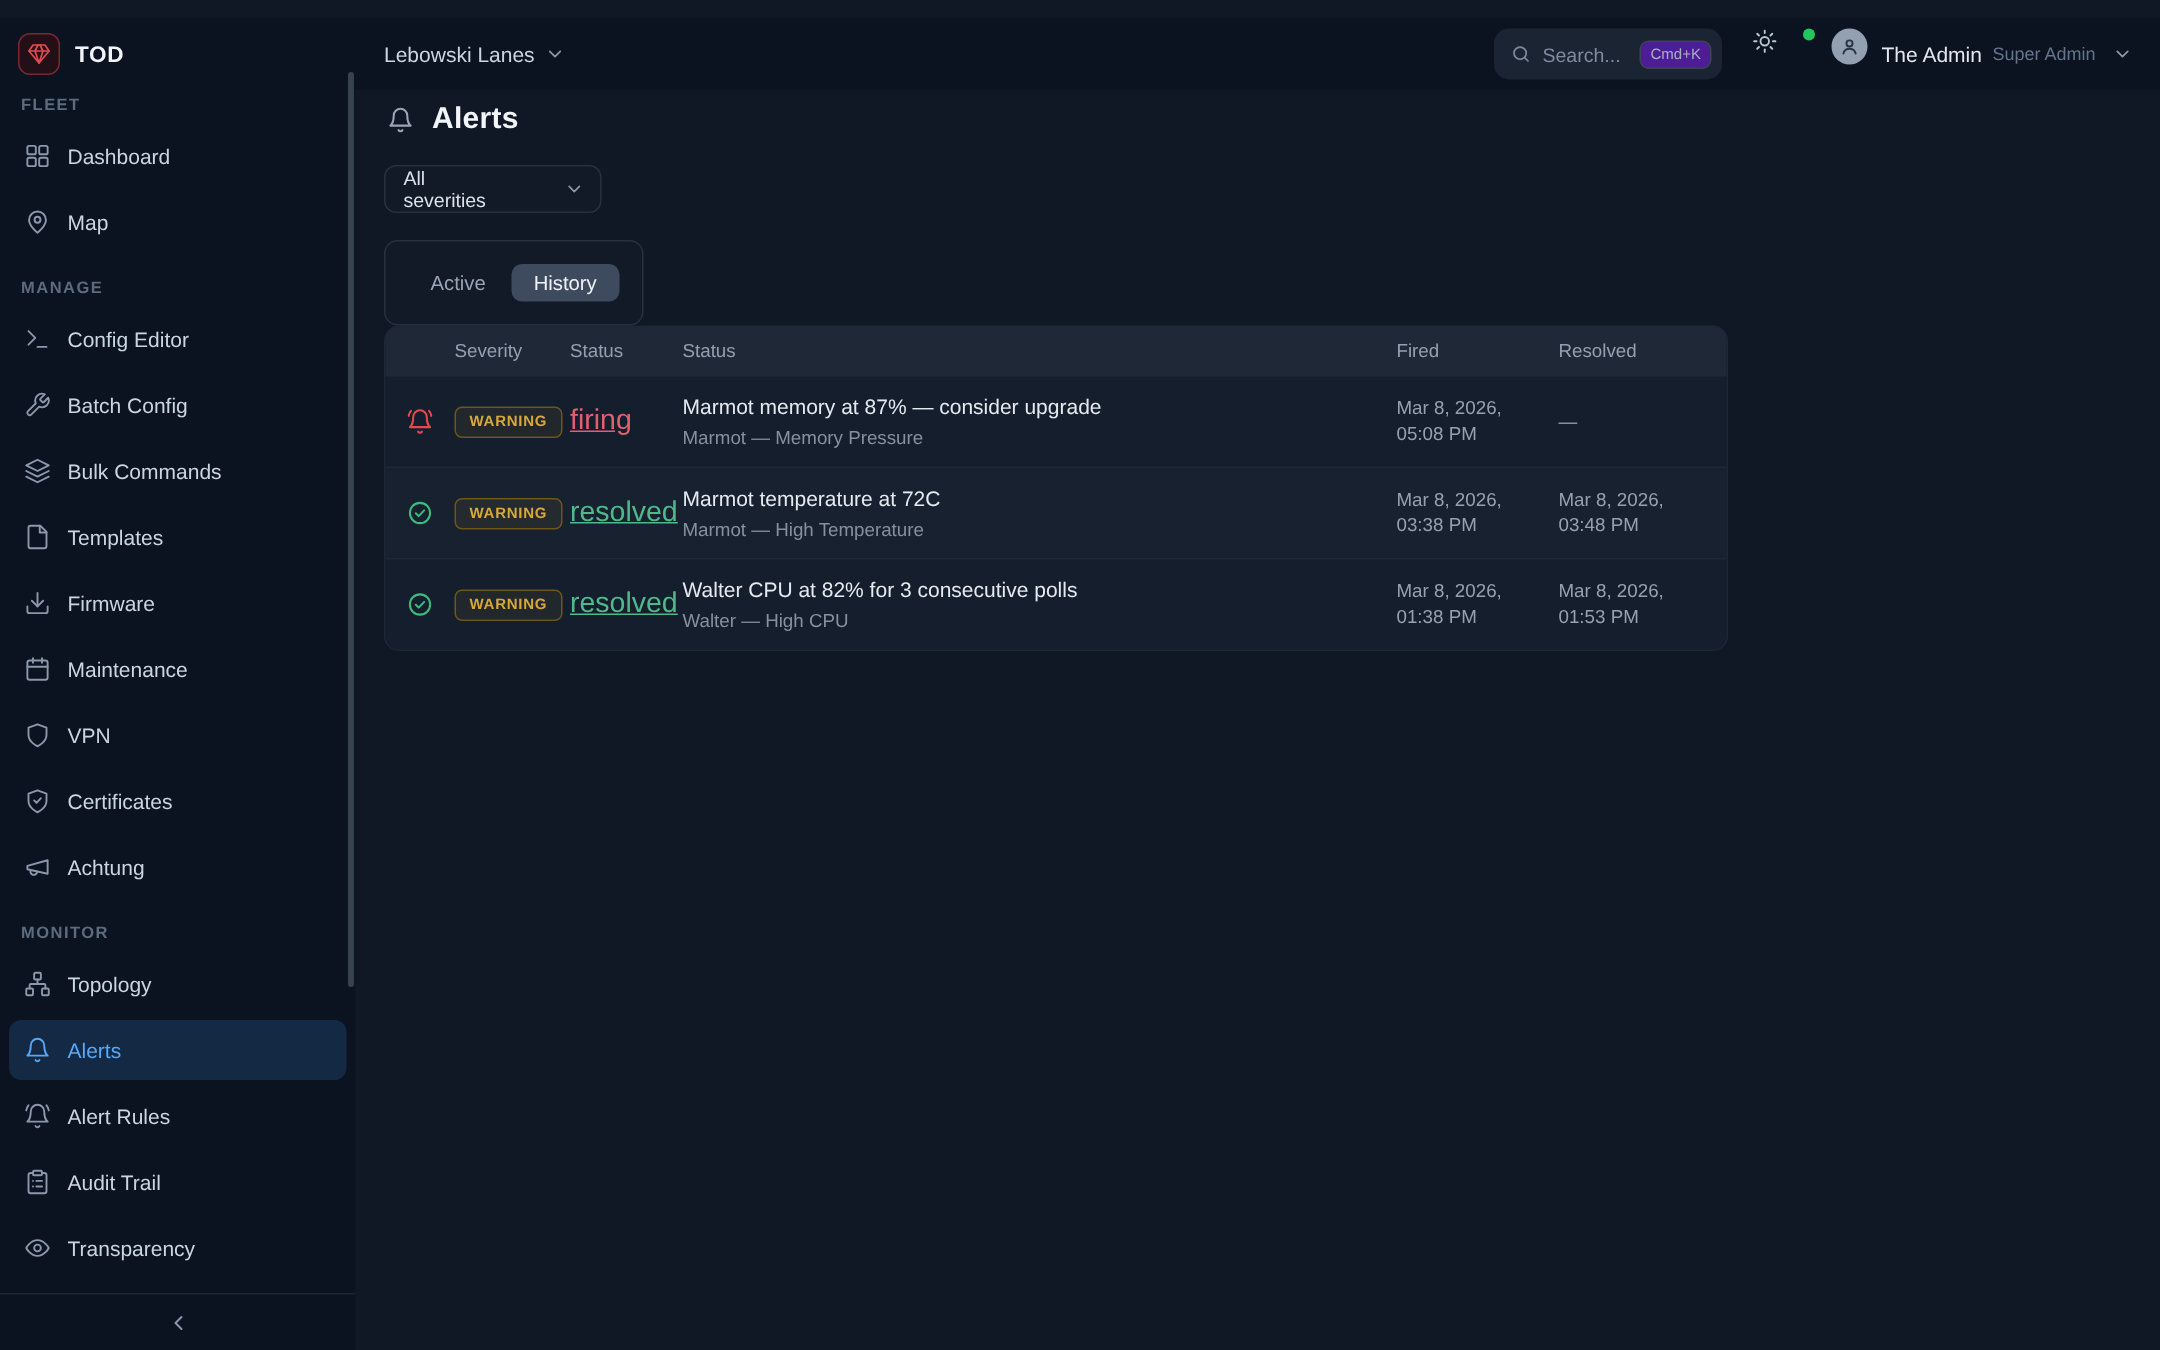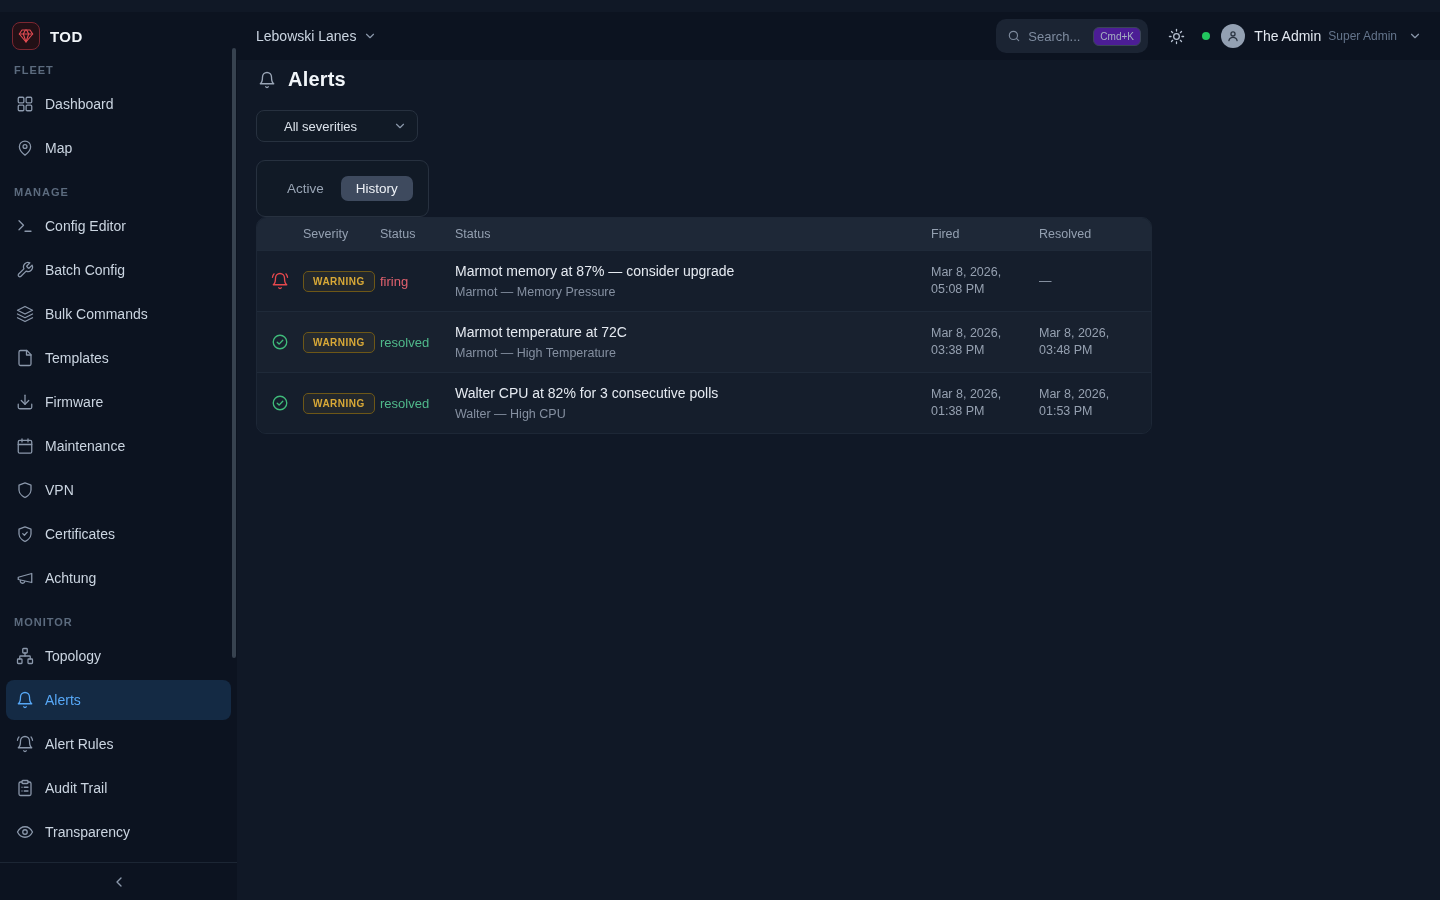--- a/index.html
+++ b/index.html
@@ -21,21 +21,21 @@
   }
   .topbar-left { width: 237px; flex: none; display: flex; align-items: center; gap: 10px; padding-left: 12px; }
   .logo-box {
     width: 28px; height: 28px; border-radius: 8px;
     background: #23101665; background-color:#221016;
     border: 1px solid #7c2731; display: flex; align-items: center; justify-content: center;
   }
   .brand { font-weight: 700; font-size: 15px; letter-spacing: .03em; color: #f1f5f9; }
   .org-switcher { display: flex; align-items: center; gap: 7px; color: #cbd5e1; font-size: 14px; margin-left: 19px; }
   .org-switcher svg, .user-menu svg { color: #8b98ab; }
-  .topbar-right { margin-left: auto; display: flex; align-items: center; padding-right: 18px; }
+  .topbar-right { margin-left: auto; display: flex; padding-right: 18px; }
   .search-box {
     display: flex; align-items: center; gap: 7px;
     background: #1b2433; border-radius: 10px; height: 34px; padding: 0 6px 0 11px; width: 152px;
   }
   .search-box svg { color: #7c899b; flex: none; }
   .search-input {
     background: transparent; border: none; outline: none;
     color: #c3cedd; font-size: 13px; width: 58px; min-width: 0; font-family: inherit;
   }
   .search-input::placeholder { color: #7f8ca0; }
@@ -84,21 +84,21 @@
   .main {
     position: absolute; top: 48px; left: 237px; right: 0; bottom: 0;
     background: #101826; padding: 20px 0 0 19px;
   }
   .page-header { display: flex; align-items: center; gap: 12px; margin-bottom: 19px; padding-left: 2px; }
   .page-header .icn { color: #9aa5b6; }
   .page-title { font-size: 20px; font-weight: 700; color: #f1f5f9; letter-spacing: .01em; }
 
   .filter-select {
     display: inline-flex; align-items: center; justify-content: flex-end;
-    width: 162px; height: 32px; padding: 0 10px 0 12px;
+    width: 145px; height: 32px; padding: 0 10px 0 12px;
     background: #111a26; border: 1px solid #27313f; border-radius: 8px;
     color: #dbe2ea; font-size: 13px; margin-bottom: 18px; gap: 36px;
   }
   .filter-select svg { color: #8b98ab; }
 
   .tabs {
     display: inline-flex; align-items: center; gap: 2px; padding: 15px;
     background: #111a26; border: 1px solid #27313f; border-radius: 9px; margin-bottom: 0;
   }
   .tab {
@@ -120,21 +120,21 @@
   .trow { min-height: 61px; background: #151e2c; border-top: 1px solid #1f2a39; }
   .trow.alt { background: #18212f; }
   .cell-icon { display: flex; justify-content: center; }
   .row-icon.firing { color: #e5484d; }
   .row-icon.ok { color: #3fba7a; }
   .badge-warning {
     display: inline-block; font-size: 10px; font-weight: 700; letter-spacing: .05em;
     color: #d9a937; border: 1px solid #6d5717; background: rgba(217,169,55,.07);
     padding: 4px 9px; border-radius: 5px;
   }
-  .status { font-size: 13px; }
+  .status { font-size: 19px; text-decoration: underline; }
   .status-firing { color: #e0616e; }
   .status-resolved { color: #50b98b; }
   .cell-details { padding-right: 14px; }
   .row-title { font-size: 14px; color: #e5eaf1; margin-bottom: 6px; }
   .row-sub { font-size: 12.5px; color: #8590a1; }
   .cell-date { font-size: 12.5px; color: #95a0b0; line-height: 1.35; padding-right: 14px; }
 </style>
 </head>
 <body>
 

